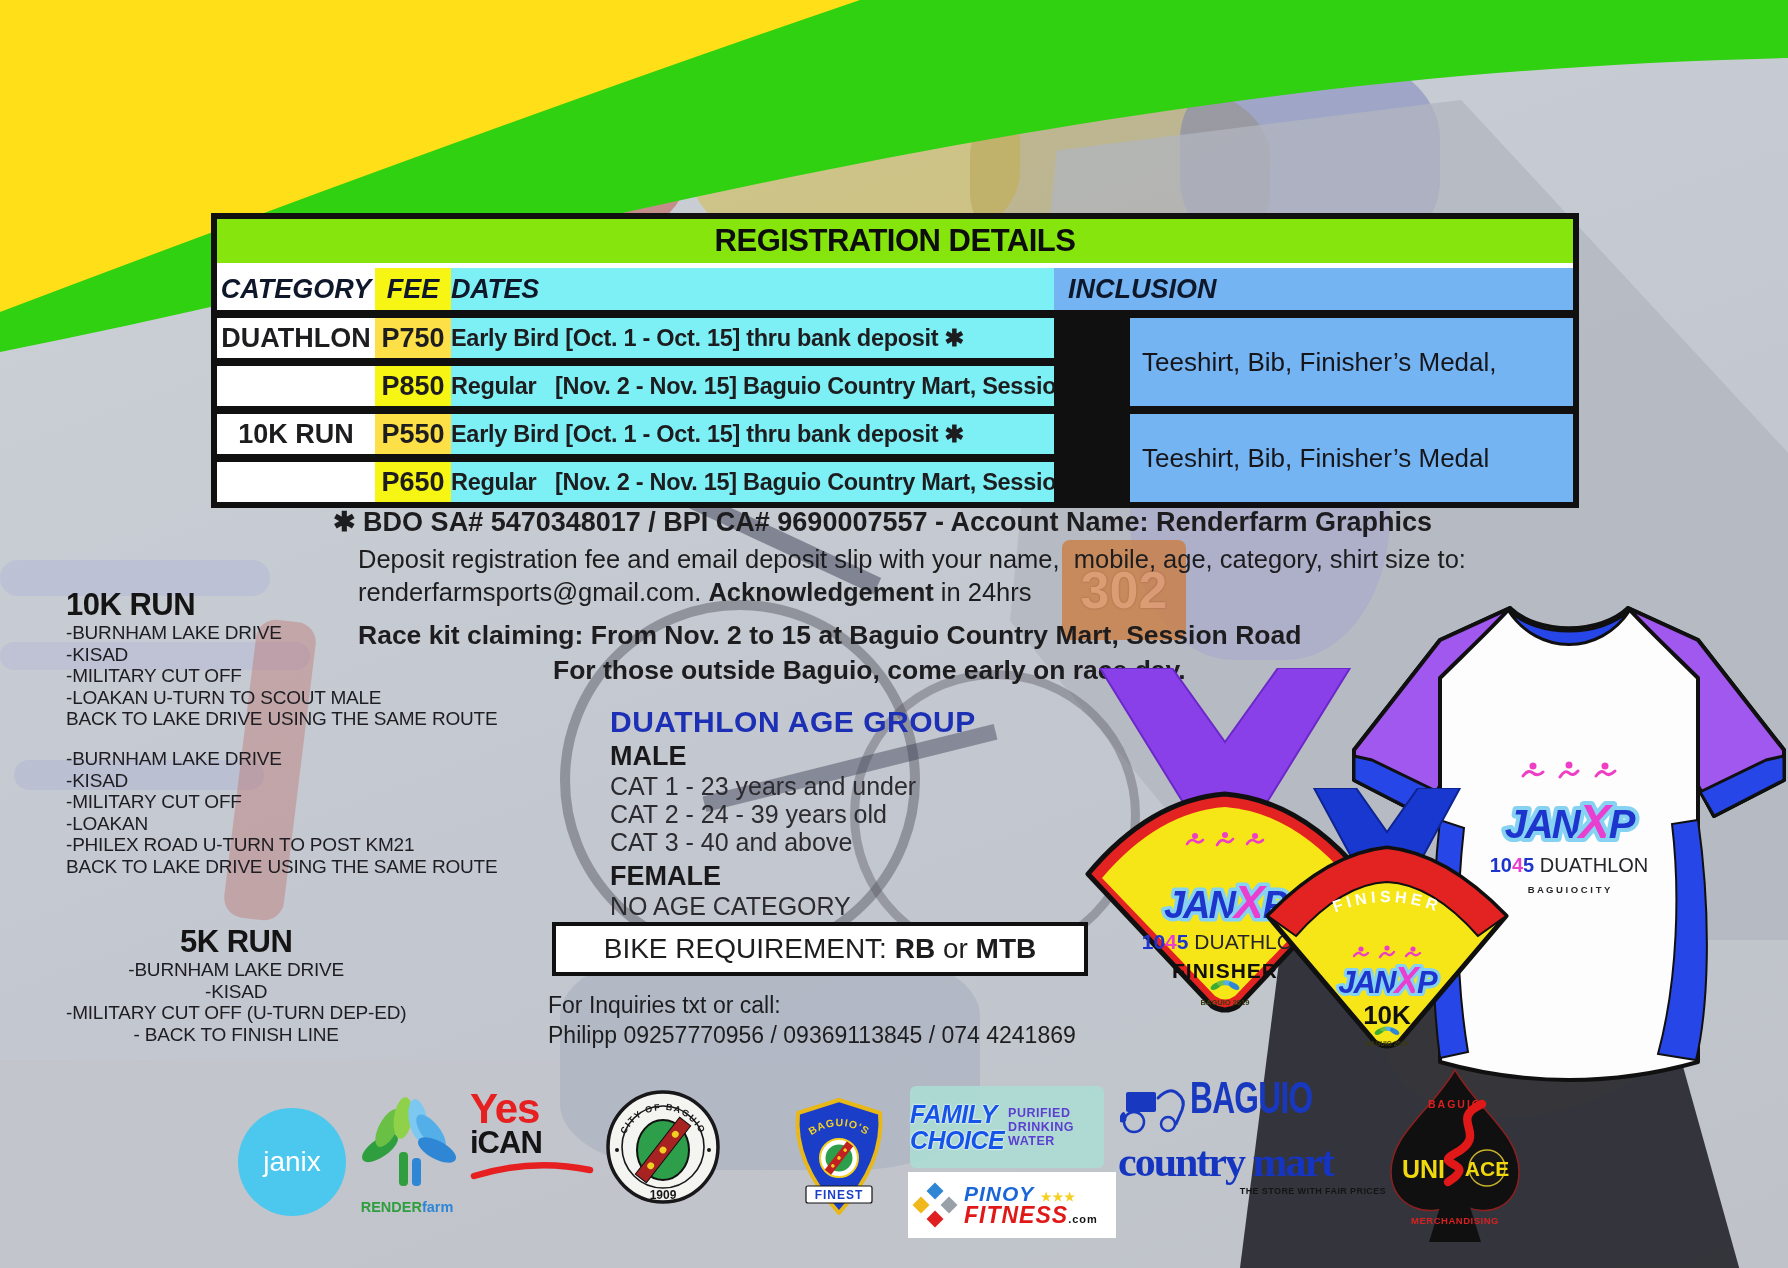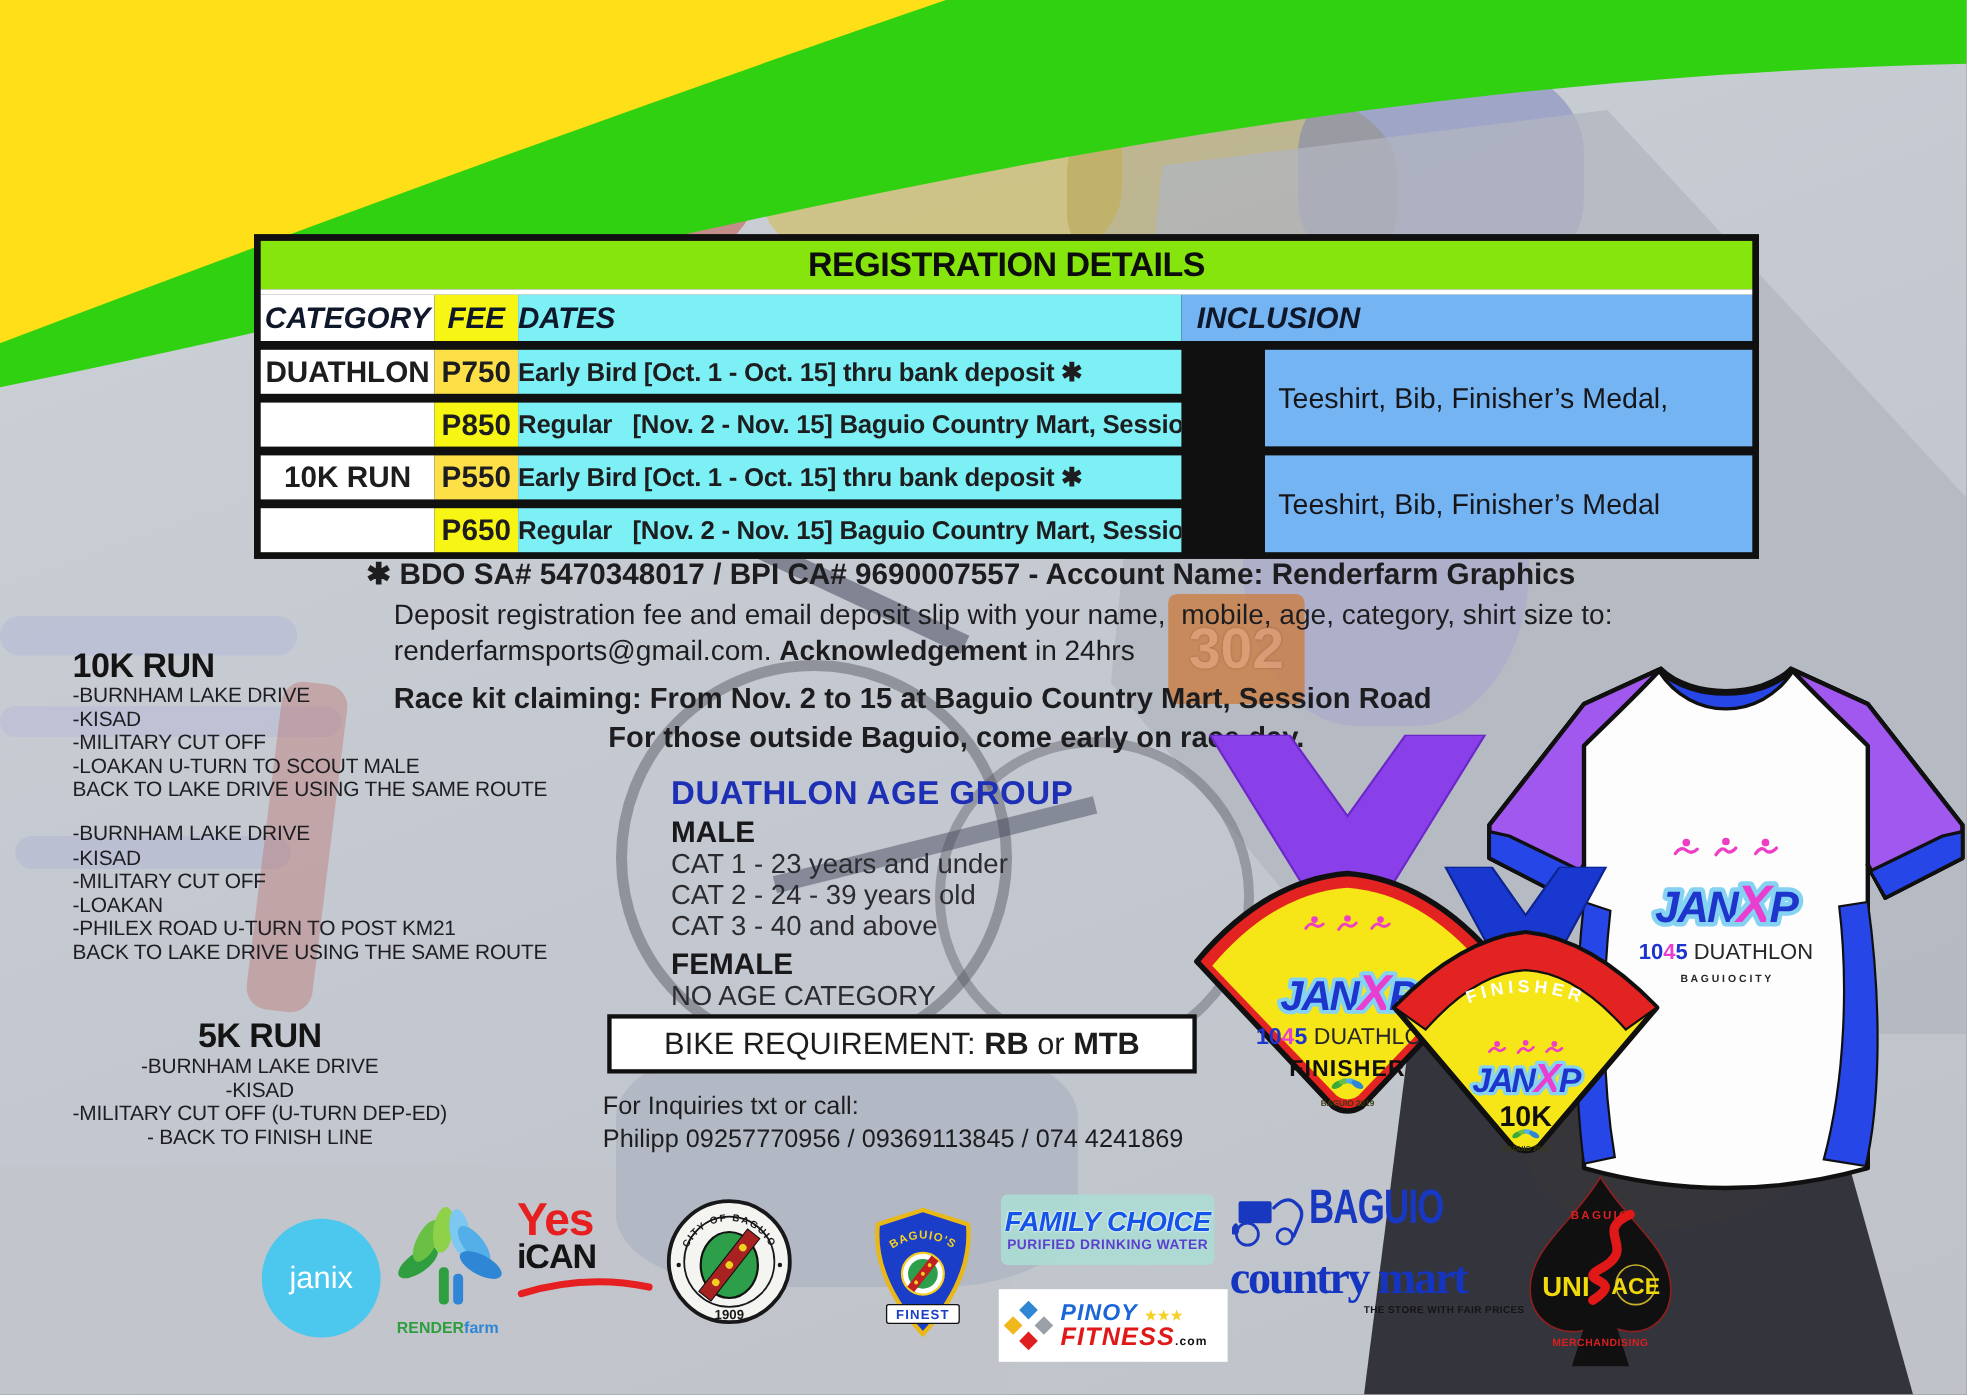--- a/index.html
+++ b/index.html
@@ -6,21 +6,21 @@
   #poster{position:relative;width:1788px;height:1268px;margin:0 auto;overflow:hidden;
           background:linear-gradient(160deg,#cdd1d7 0%,#c3c7cf 55%,#bfc3c9 100%);
           font-family:"Liberation Sans",sans-serif;color:#1d1d1f;}
   #poster *{box-sizing:border-box;}
   .abs{position:absolute;}
   
   .bgshape{position:absolute;pointer-events:none;}
   
   .swoosh{position:absolute;left:0;top:0;z-index:2;}
   
-  .regtable{position:absolute;left:231px;top:213px;width:1368px;z-index:6;
+  .regtable{position:absolute;left:211px;top:213px;width:1368px;z-index:6;
             border:6px solid #101010;background:#101010;text-align:center;}
   .t-title{height:44px;background:#85e50c;display:flex;align-items:center;justify-content:center;
            font-size:31px;font-weight:900;letter-spacing:-.5px;color:#0d0d0d;}
   .t-gap{height:5px;background:#ffffff;}
   .row{display:flex;height:40px;}
   .t-head{height:42px;}
   .c{display:flex;align-items:center;overflow:hidden;white-space:nowrap;}
   .cat{width:158px;background:#ffffff;justify-content:center;font-weight:900;font-size:27px;}
   .fee{width:76px;justify-content:center;font-size:27px;font-weight:600;}
   .dates{width:603px;background:#7df0f6;font-size:23.5px;font-weight:600;letter-spacing:-.3px;}
@@ -55,22 +55,22 @@
   .bikebox .b{font-weight:900;}
   .inq1{left:548px;top:992px;font-size:23px;font-weight:500;}
   .inq2{left:548px;top:1022px;font-size:23px;font-weight:500;}
   
   .sponsor{position:absolute;z-index:7;}
   .janix{left:238px;top:1108px;width:108px;height:108px;border-radius:50%;background:#4cc7ee;
          display:flex;align-items:center;justify-content:center;color:#fff;font-size:28px;font-weight:500;}
   .yesican{left:470px;top:1090px;width:130px;text-align:left;}
   .yes{font-size:42px;font-weight:900;color:#e62020;line-height:38px;letter-spacing:-1px;}
   .ican{font-size:31px;font-weight:900;color:#141414;line-height:30px;letter-spacing:-1px;}
-  .family{left:910px;top:1086px;width:194px;height:64px;background:rgba(173,219,212,.92);border-radius:6px;
-          display:flex;flex-direction:column;align-items:center;justify-content:center;}
+  .family{left:910px;top:1086px;width:194px;height:82px;background:rgba(173,219,212,.92);border-radius:6px;
+          display:flex;flex-direction:row;align-items:center;justify-content:center;}
   .family .fc1{font-size:25px;font-weight:900;font-style:italic;color:#1554e8;line-height:26px;letter-spacing:-.5px;
                text-shadow:0 0 2px #fff,0 0 2px #fff;}
   .family .fc2{font-size:12.5px;font-weight:700;color:#5b3fd0;letter-spacing:.5px;}
   .pinoy{left:908px;top:1172px;width:208px;height:66px;background:#fff;display:flex;align-items:center;gap:6px;padding:4px;}
   .pf-col{display:flex;flex-direction:column;line-height:1;}
   .pf1{font-size:21px;font-weight:900;font-style:italic;color:#1a66d8;letter-spacing:1px;}
   .pf1 .stars{font-size:12px;color:#f5d020;font-style:normal;}
   .pf2{font-size:23px;font-weight:900;font-style:italic;color:#e01818;letter-spacing:1px;}
   .pf2 .com{font-size:11px;font-weight:700;font-style:normal;color:#141414;}
   .cmart{left:1118px;top:1076px;width:268px;height:172px;}

